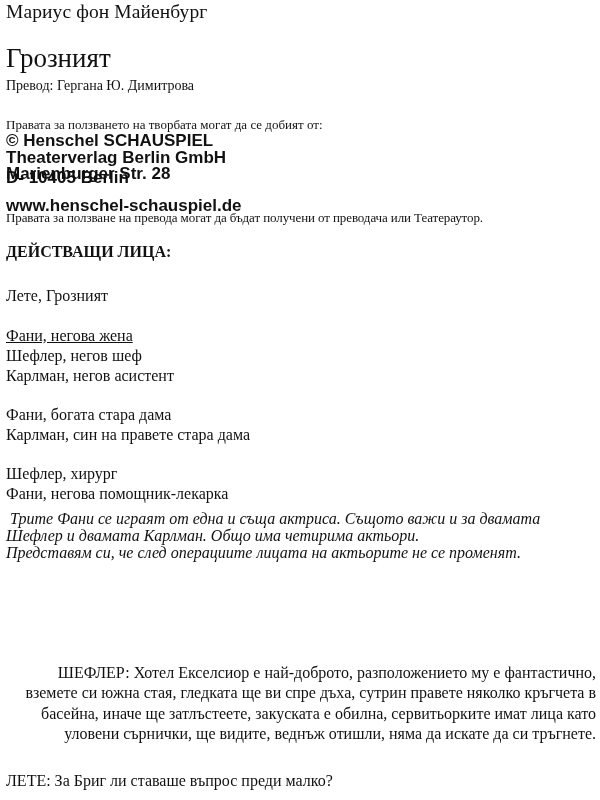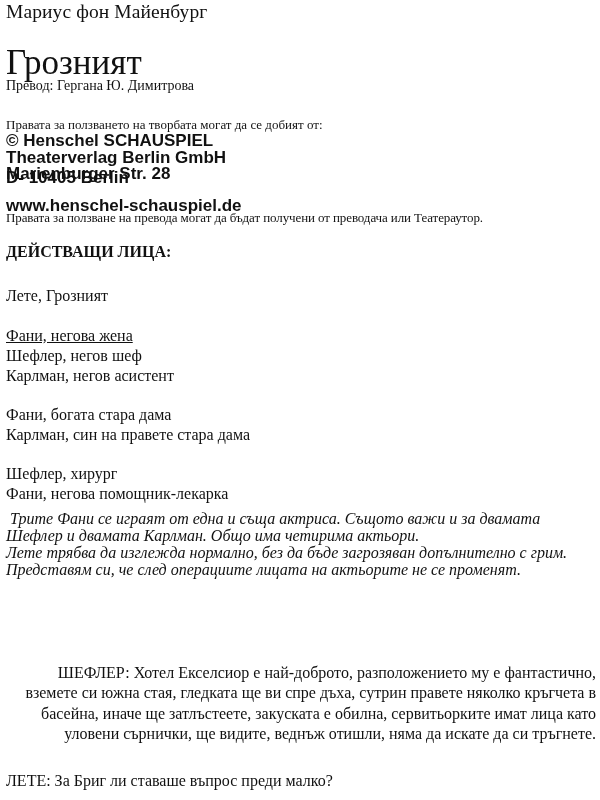--- a/index.html
+++ b/index.html
@@ -3,21 +3,21 @@
 <meta charset="utf-8">
 <style>
   html, body { margin: 0; padding: 0; background: #ffffff; }
   body {
     width: 600px; height: 800px; overflow: hidden; position: relative;
     color: #111111;
     font-family: "Liberation Serif", "DejaVu Serif", serif;
   }
   .abs { position: absolute; left: 6px; white-space: nowrap; }
   .author { top: 1px; font-size: 19.5px; letter-spacing: 0.1px; }
-  .title { top: 43px; font-size: 35px; }
+  .title { top: 43px; font-size: 27px; }
   .translator { top: 78px; font-size: 14px; }
   .rights1 { top: 117px; font-size: 13px; }
   .pub { font-family: "Liberation Sans", "DejaVu Sans", sans-serif; font-weight: bold; font-size: 17px; }
   .pub0 { top: 131px; }
   .pub1 { top: 148px; }
   .pub2 { top: 164px; }
   .pub3 { top: 168px; }
   .pub4 { top: 196px; }
   .rights2 { top: 210px; font-size: 13px; letter-spacing: -0.1px; }
   .heading { top: 243px; font-size: 16px; font-weight: bold; }
@@ -63,21 +63,20 @@
     <div class="abs char c2">Шефлер, негов шеф</div>
     <div class="abs char c3">Карлман, негов асистент</div>
     <div class="abs char c4">Фани, богата стара дама</div>
     <div class="abs char c5">Карлман, син на правете стара дама</div>
     <div class="abs char c6">Шефлер, хирург</div>
     <div class="abs char c7">Фани, негова помощник-лекарка</div>
   </div>
 
   <div class="abs note">
     <p style="white-space:pre-wrap;"> Трите Фани се играят от една и съща актриса. Същото важи и за двамата Шефлер и двамата Карлман. Общо има четирима актьори.</p>
-    <p>Лете трябва да изглежда нормално, без да бъде загрозяван допълнително с грим.</p>
     <p>Представям си, че след операциите лицата на актьорите не се променят.</p>
   </div>
 
   <div class="abs speech">
     <p>ШЕФЛЕР: Хотел Екселсиор е най-доброто, разположението му е фантастично, вземете си южна стая, гледката ще ви спре дъха, сутрин правете няколко кръгчета в басейна, иначе ще затлъстеете, закуската е обилна, сервитьорките имат лица като уловени сърнички, ще видите, веднъж отишли, няма да искате да си тръгнете.</p>
   </div>
   <div class="abs speech2">ЛЕТЕ: За Бриг ли ставаше въпрос преди малко?</div>
 </div>
 
 </body></html>

